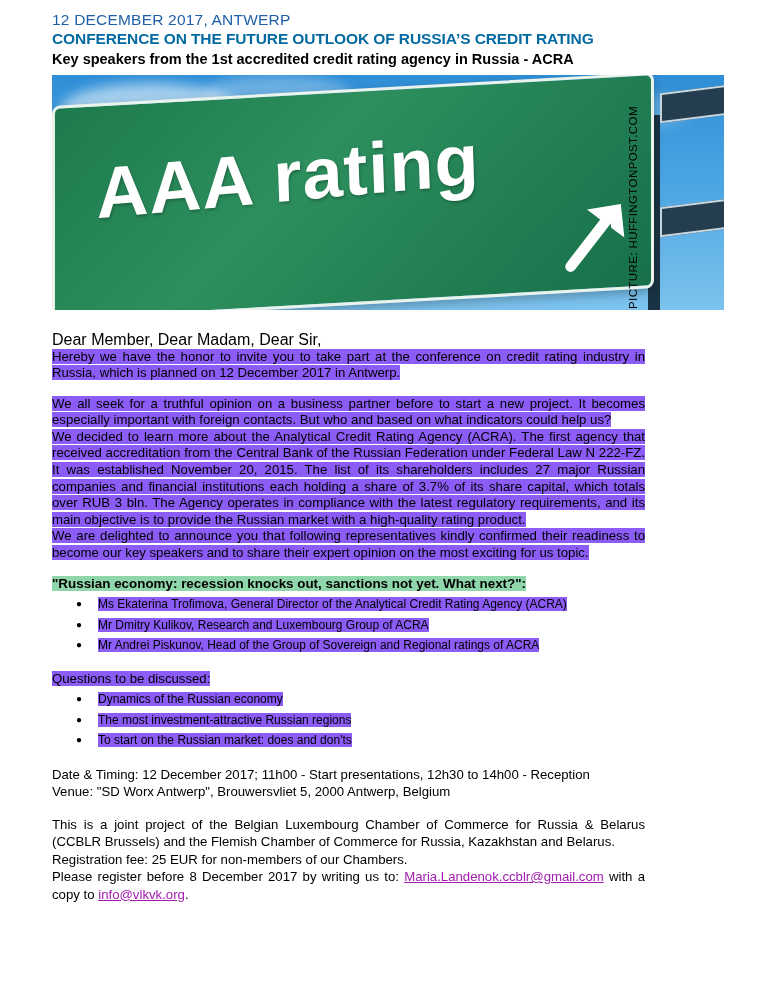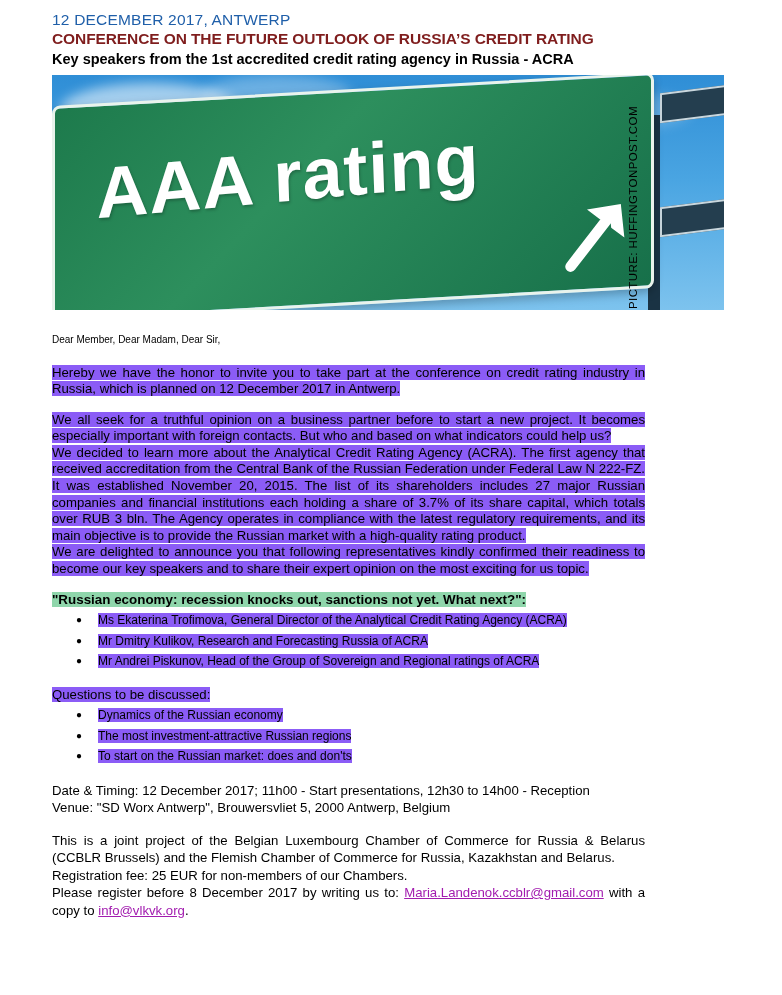--- a/index.html
+++ b/index.html
@@ -23,21 +23,21 @@
     padding: 10px 30px 0 52px;
   }
   .hdr-date {
     color: #1f5fa9;
     font-size: 15.5px;
     letter-spacing: 0.2px;
     line-height: 19px;
     white-space: nowrap;
   }
   .hdr-title {
-    color: #7f1d1d;
+    color: #0369a1;
     font-weight: bold;
     font-size: 15.5px;
     line-height: 20px;
     letter-spacing: -0.1px;
     white-space: nowrap;
   }
   .hdr-sub {
     color: #000;
     font-weight: bold;
     font-size: 14.5px;
@@ -132,22 +132,21 @@
     align-items: flex-start;
     justify-content: flex-start;
   }
 
   .body-text {
     margin-top: 22px;
     font-size: 13.2px;
     line-height: 16.5px;
   }
   .salutation {
-    font-size: 10px;
-    margin-bottom: 16px;
+    font-size: 16px;
   }
   .hl {
     background: #8b5cf6;
   }
   .para {
     text-align: justify;
     margin: 0;
     font-size: 13.2px;
     line-height: 16.6px;
   }
@@ -239,21 +238,21 @@
     <p class="para"><span class="hl">We are delighted to announce you that following representatives kindly confirmed their readiness to become our key speakers and to share their expert opinion on the most exciting for us topic.</span></p>
 
     <div class="gap"></div>
 
     <div>
       <span class="green-hl">"Russian economy: recession knocks out, sanctions not yet. What next?":</span>
     </div>
 
     <ul class="speakers">
       <li><span class="hl">Ms Ekaterina Trofimova, General Director of the Analytical Credit Rating Agency (ACRA)</span></li>
-      <li><span class="hl">Mr Dmitry Kulikov, Research and Forecasting Russia of ACRA</span></li>
+      <li><span class="hl">Mr Dmitry Kulikov, Research and Luxembourg Group of ACRA</span></li>
       <li><span class="hl">Mr Andrei Piskunov, Head of the Group of Sovereign and Regional ratings of ACRA</span></li>
     </ul>
 
     <div class="gap"></div>
 
     <div>
       <span class="hl" style="font-size:13.2px">Questions to be discussed:</span>
     </div>
 
     <ul class="questions">

